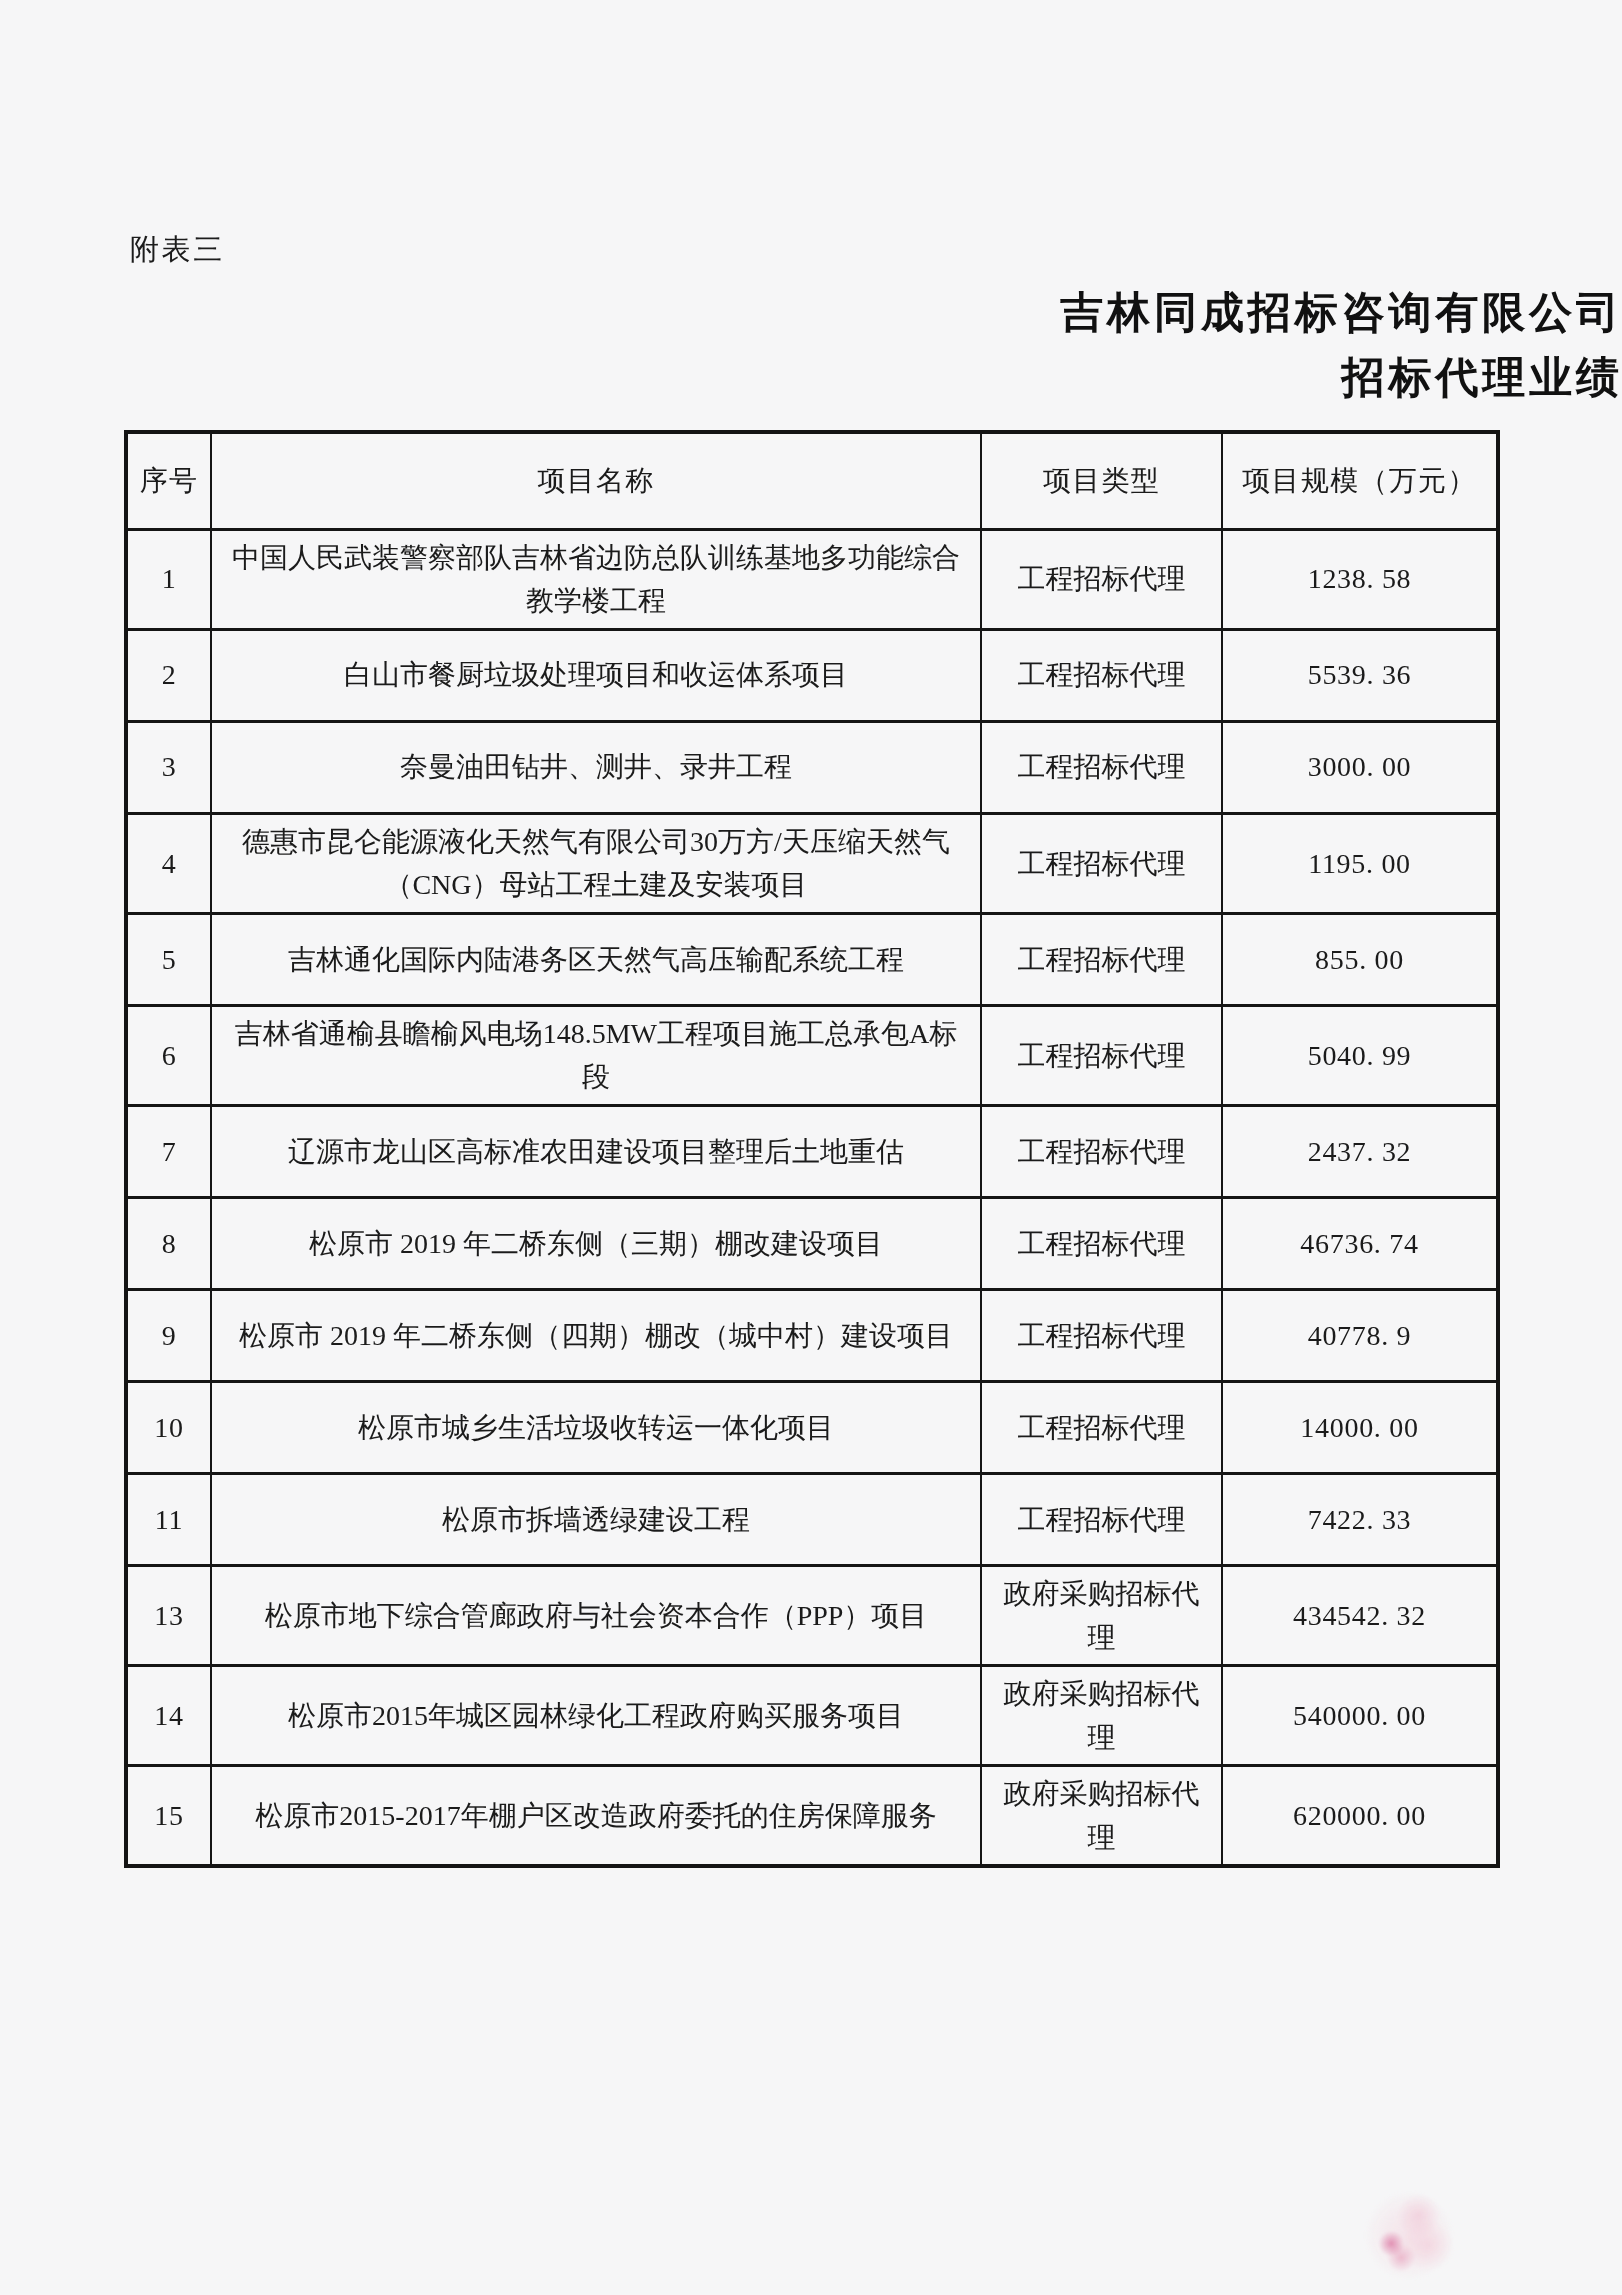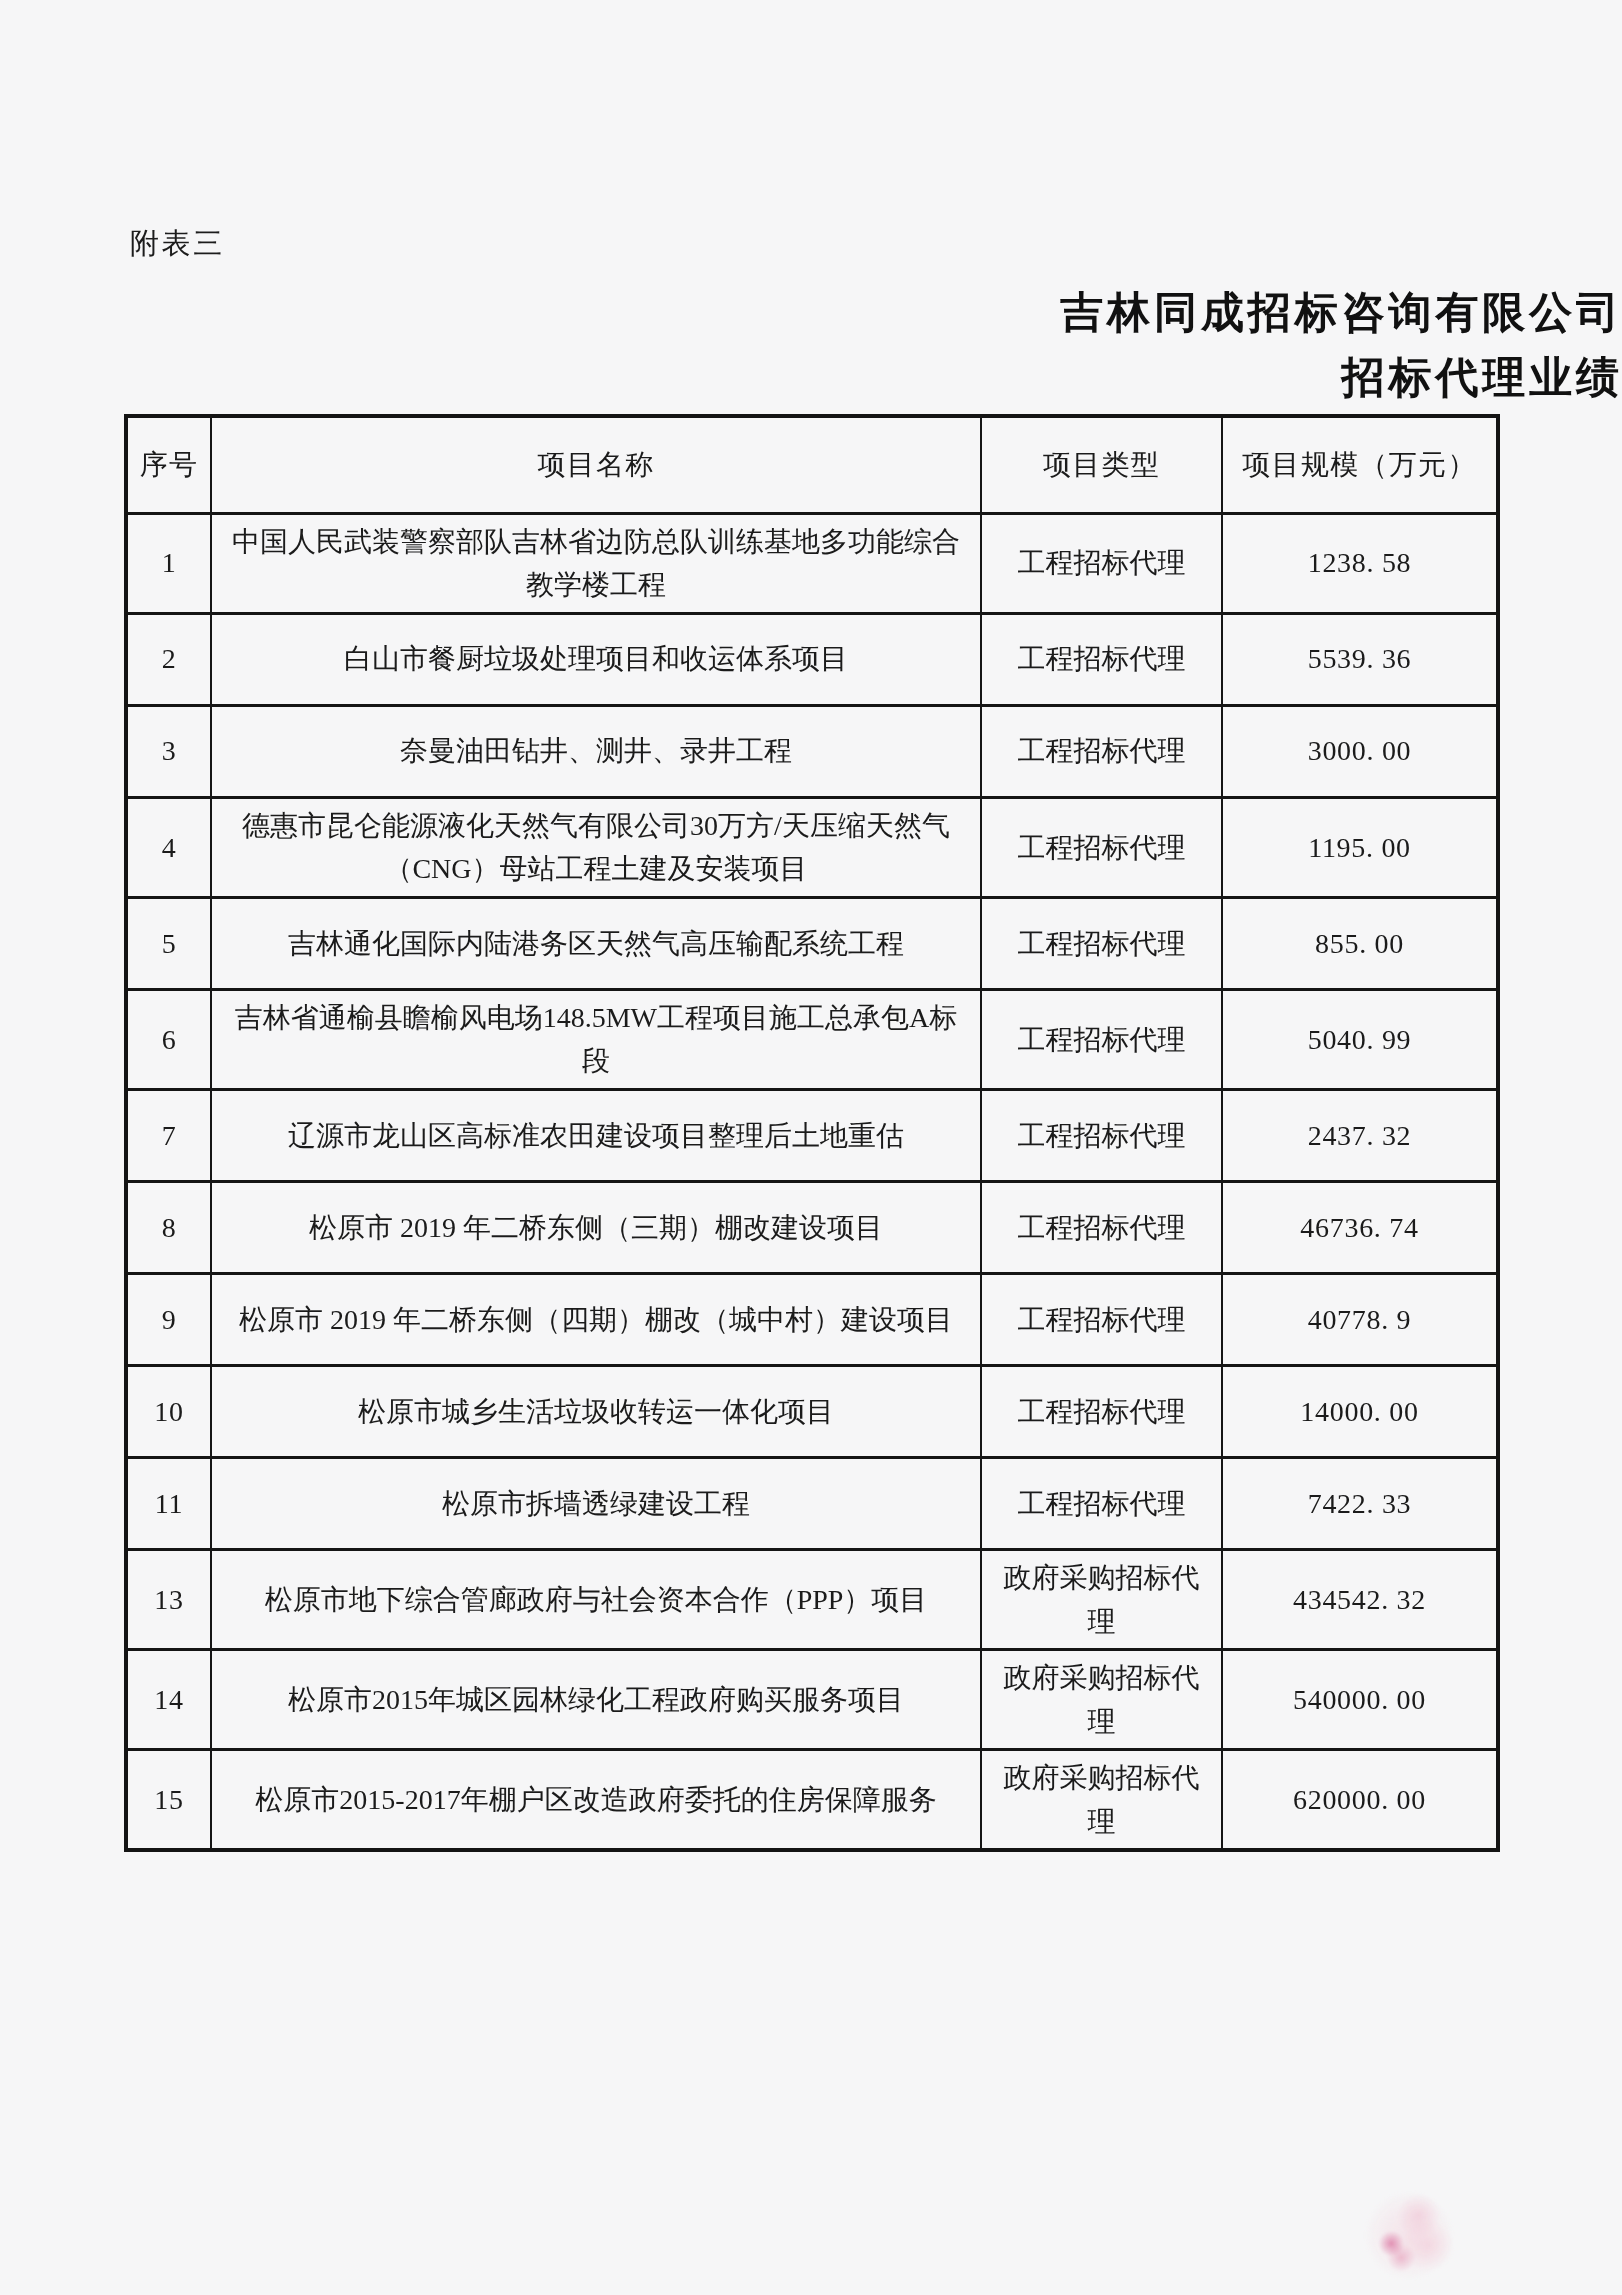--- a/index.html
+++ b/index.html
@@ -12,42 +12,42 @@
     width: 1623px;
     height: 2295px;
     background: #f6f6f7;
     color: #1a1a1a;
     font-family: "Liberation Serif", serif;
     overflow: hidden;
   }
   .annex {
     position: absolute;
     left: 130px;
-    top: 224px;
+    top: 230px;
     font-size: 29px;
     letter-spacing: 2.6px;
     color: #1c1c1c;
   }
   .title {
     position: absolute;
     top: 280px;
     left: 0;
     width: 100%;
     text-align: right;
     font-family: "Liberation Sans", sans-serif;
     font-weight: bold;
     font-size: 43px;
     line-height: 1.52;
     color: #111;
     letter-spacing: 3.9px;
   }
   table.perf {
     position: absolute;
     left: 124px;
-    top: 414px;
+    top: 430px;
     width: 1372px;
     border-collapse: collapse;
     table-layout: fixed;
     background: transparent;
   }
   table.perf th, table.perf td {
     border: 2px solid #151515;
     border-top-width: 3.9px;
     border-bottom-width: 3.9px;
     text-align: center;

